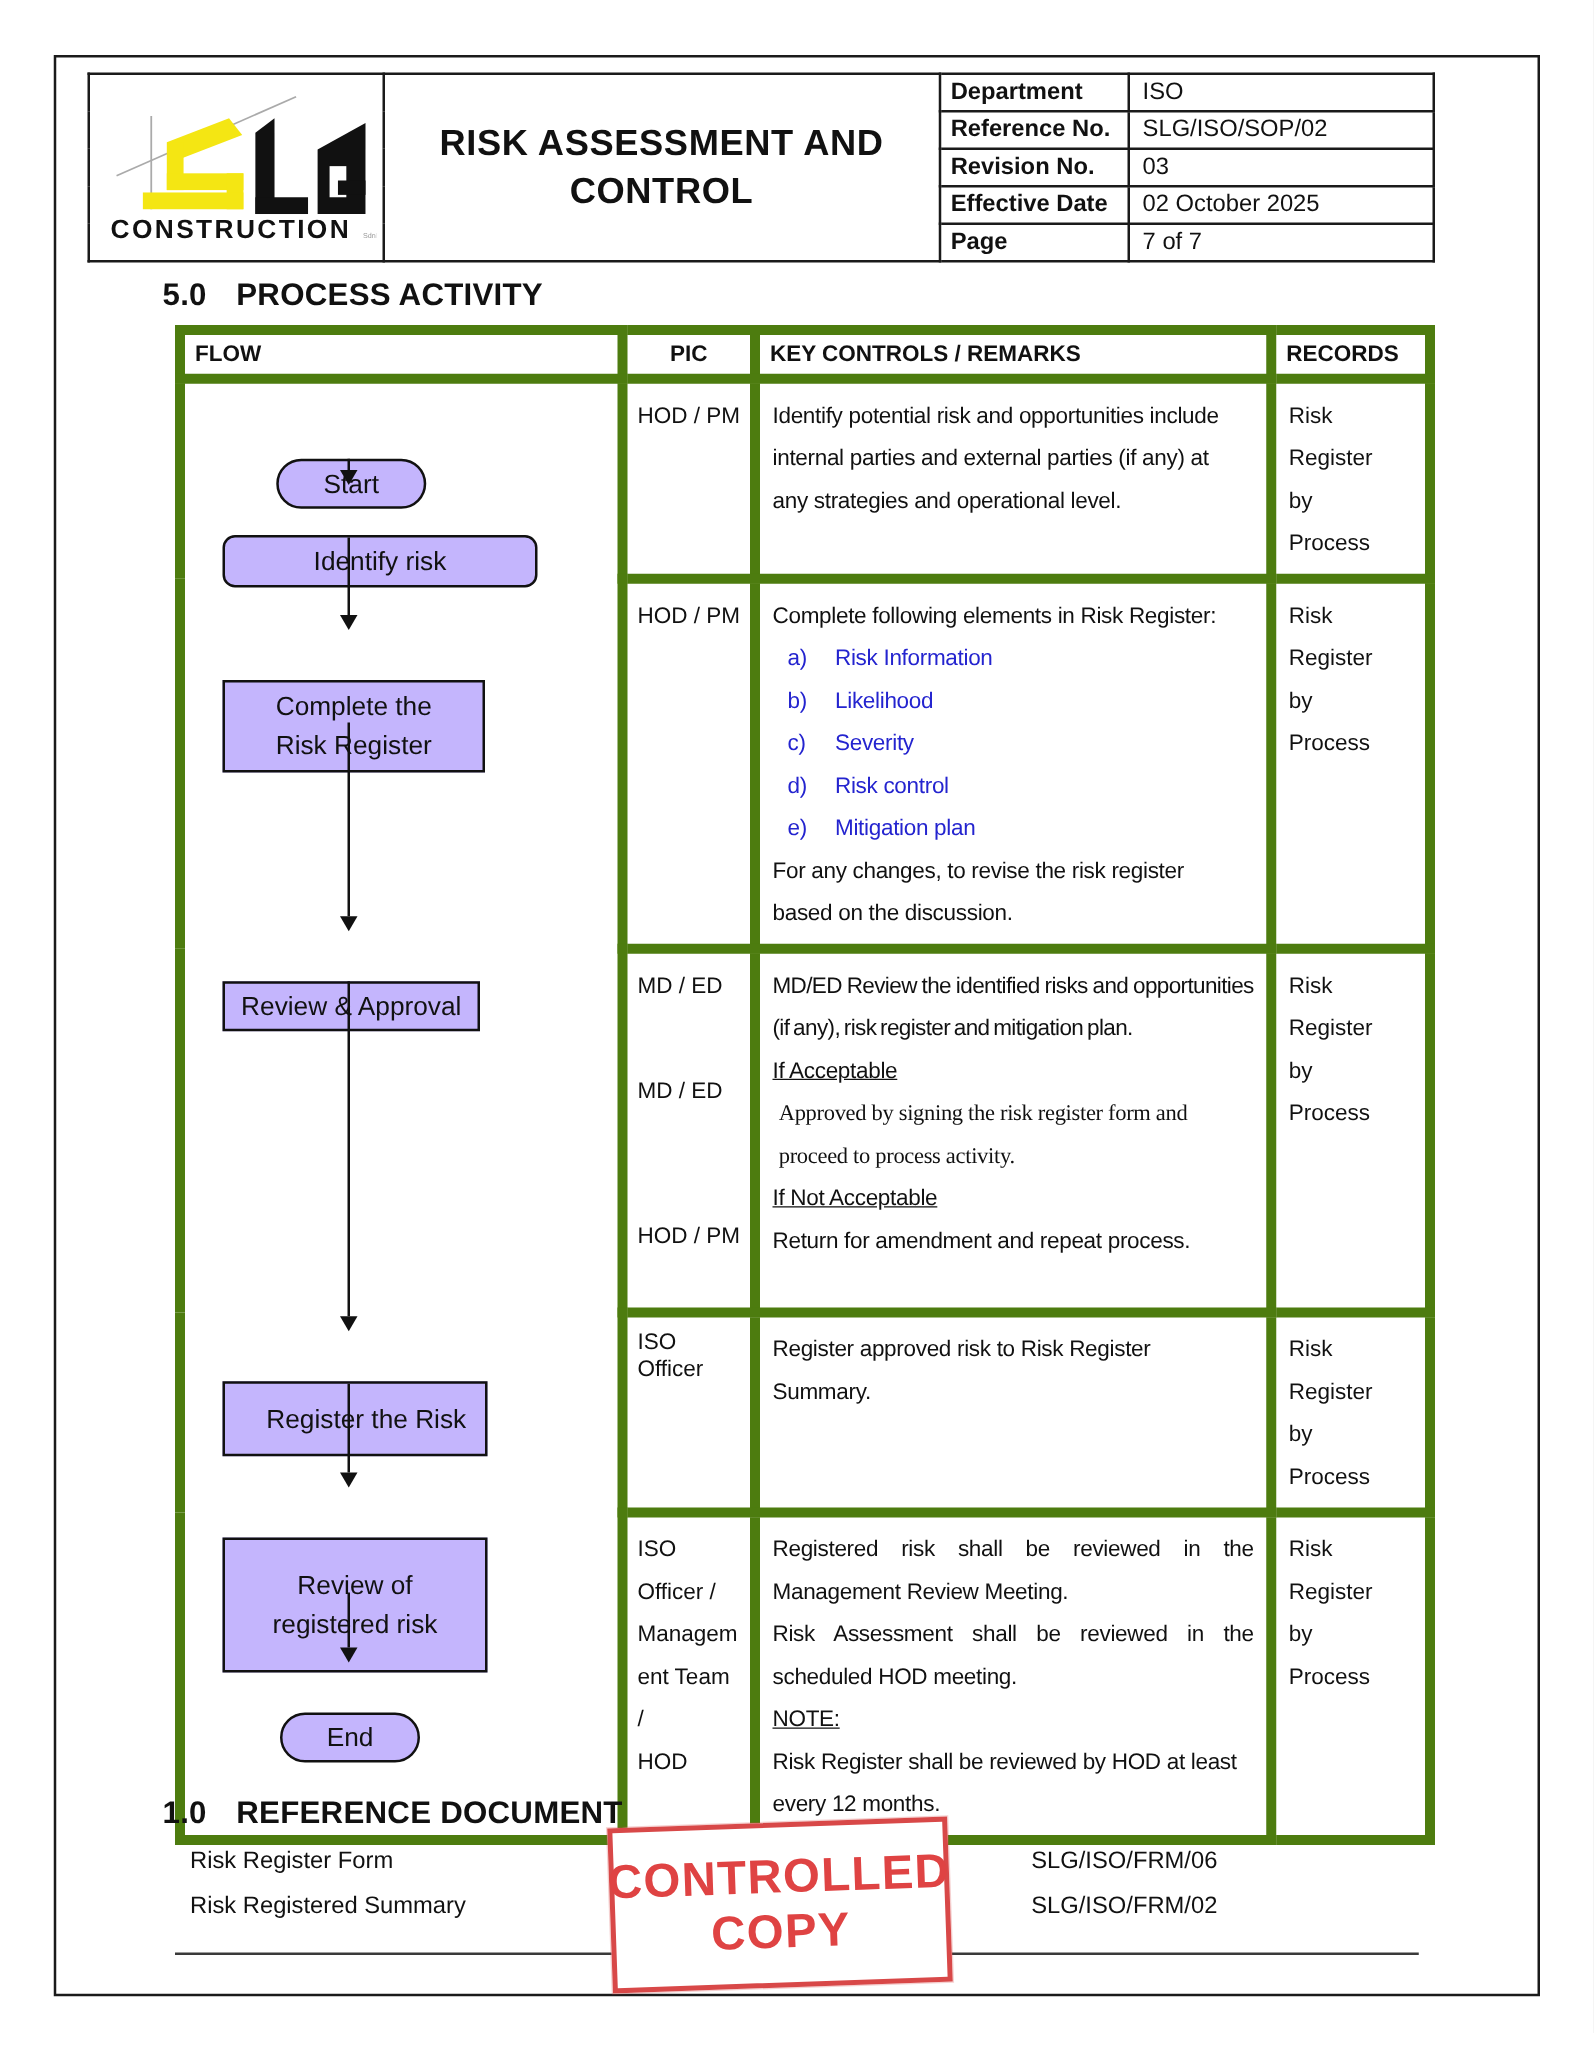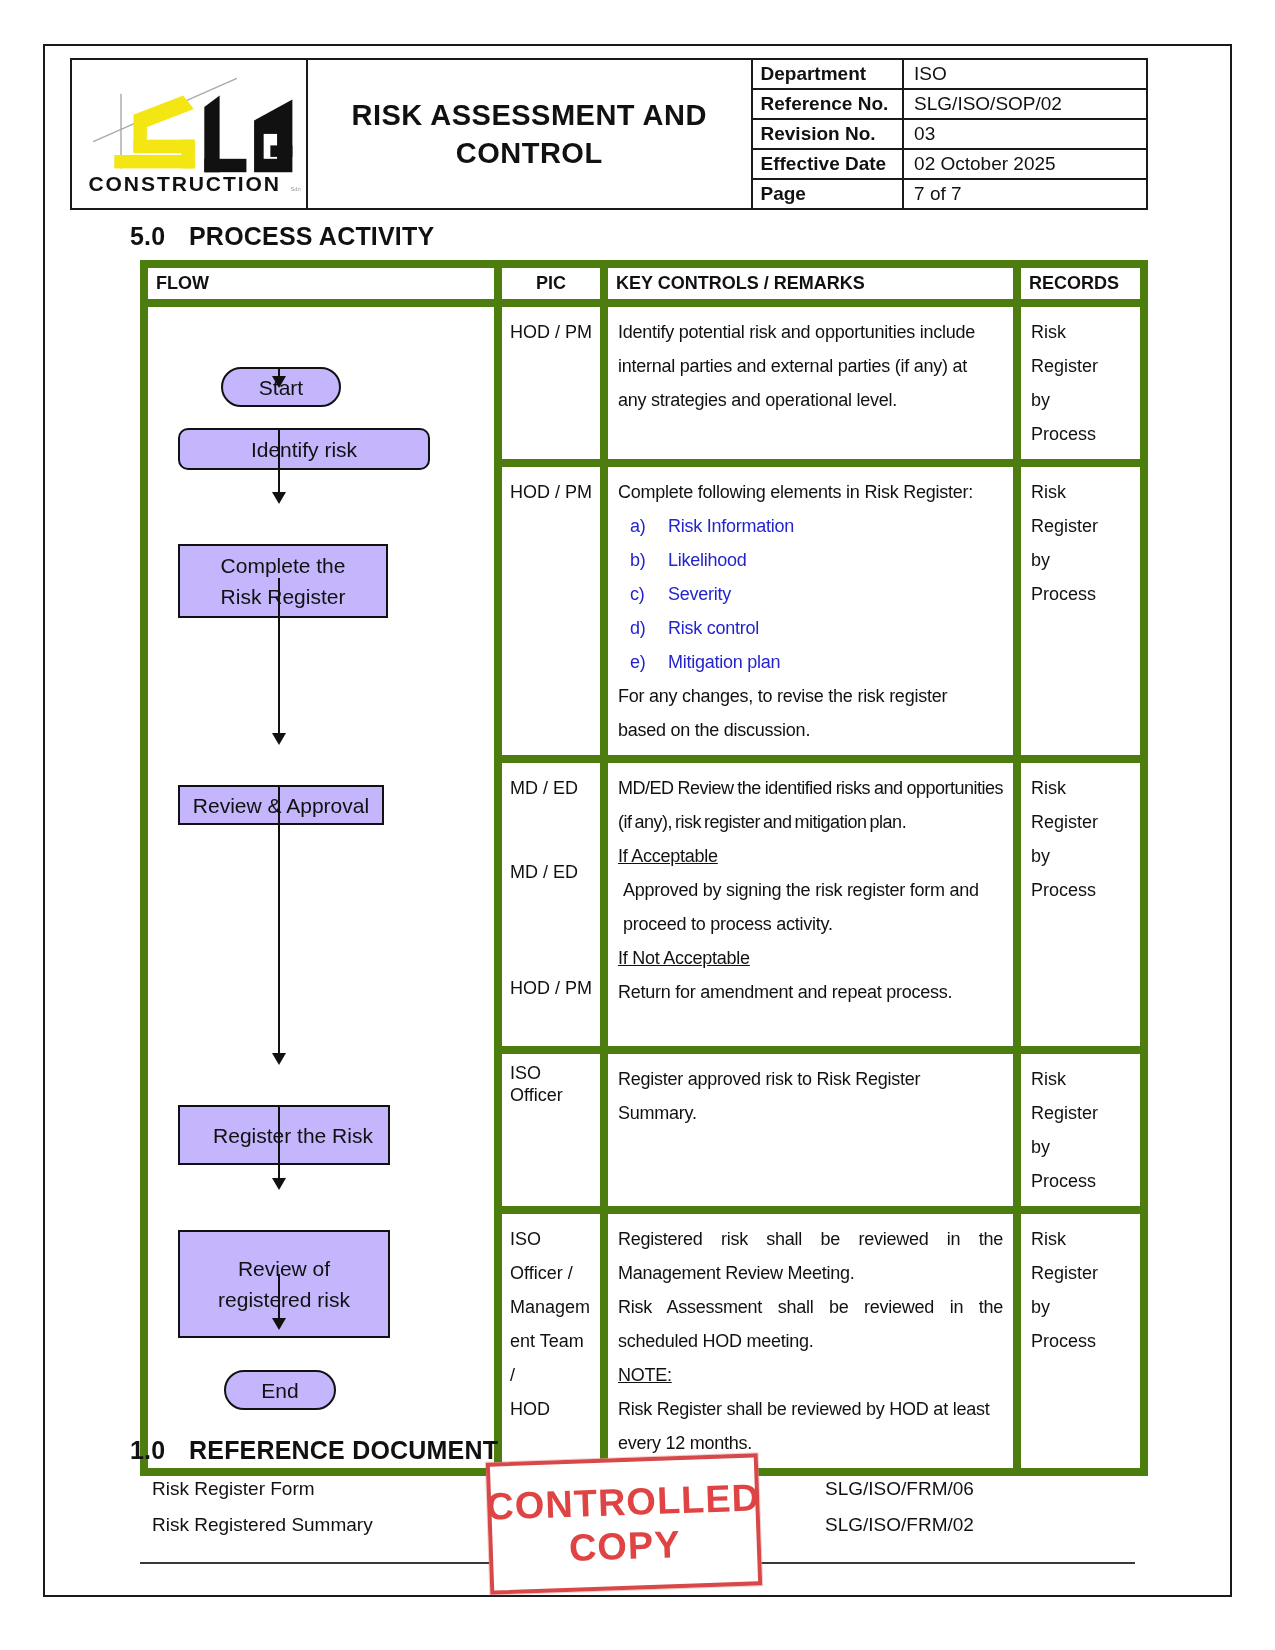--- a/index.html
+++ b/index.html
@@ -29,21 +29,21 @@
   .proc-table th { height:35px; font-weight:bold; padding:5px 8px; vertical-align:middle; }
   .proc-table th.pic-h { text-align:center; }
   .cell { padding:8px 10px; line-height:34px; letter-spacing:-0.25px; }
   .pic-cell { padding:8px 8px; line-height:34px; }
   .rec-cell { padding:8px 18px 8px 10px; line-height:34px; }
   .preline { white-space:pre-line; }
   .single { line-height:22px; }
   .justify { text-align:justify; }
   .tight { letter-spacing:-0.5px; word-spacing:-1.5px; }
   .u { text-decoration:underline; }
-  .indent5 { padding-left:5px; }
+  .indent5 { padding-left:5px;font-family:Liberation Serif, serif; }
   .blue { color:#2424cf; }
   .li { display:flex; margin-left:12px; }
   .li .k { width:38px; flex:0 0 38px; }
   .pic-gap1 { margin-top:50px; }
   .pic-gap2 { margin-top:82px; }
 
   
   .flow-cell { position:relative; padding:0; }
   .flowwrap { position:absolute; left:0; top:0; right:0; bottom:0; }
   .fbox {

